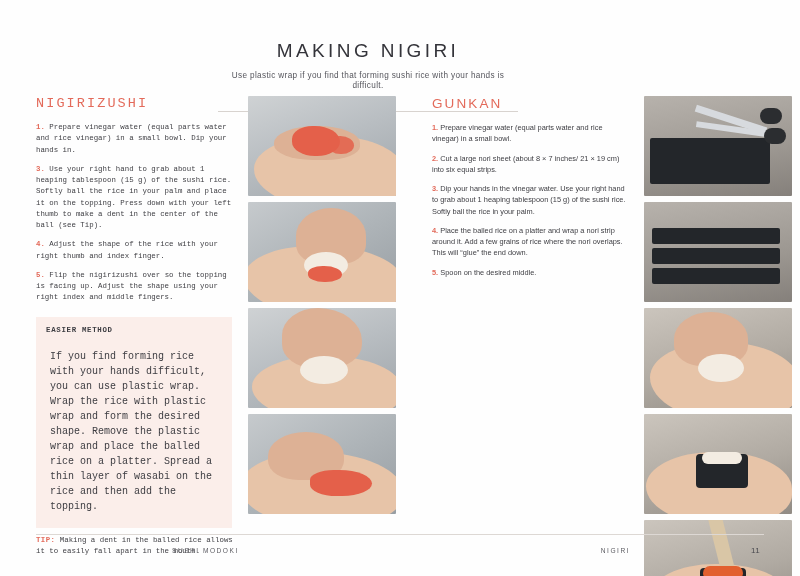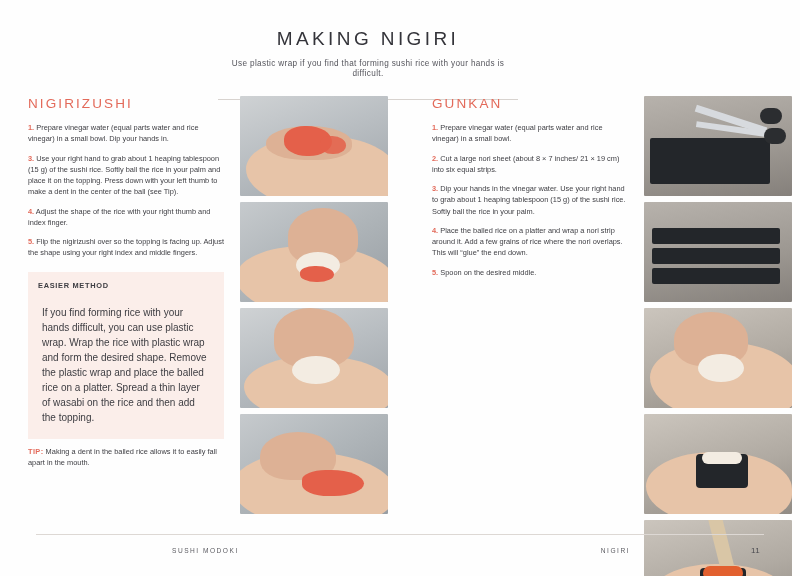--- a/index.html
+++ b/index.html
@@ -17,21 +17,21 @@
   .page {
     position: relative;
     width: 800px;
     height: 576px;
     background: #fefefe;
   }
 
   
   .header {
     position: absolute;
-    top: 28px;
+    top: 40px;
     left: 0;
     width: 736px;
     text-align: center;
   }
   .title {
     font-family: "Liberation Sans", sans-serif;
     font-size: 19px;
     letter-spacing: 3.4px;
     color: #34343a;
     font-weight: 400;
@@ -60,21 +60,21 @@
     left: 0;
     width: 800px;
     height: 430px;
   }
   .leaf {
     position: absolute;
     top: 0;
     width: 360px;
     height: 430px;
   }
-  .leaf-left { left: 28px; }
+  .leaf-left { left: 36px; font-family: Liberation Mono, monospace; }
   .leaf-right { left: 432px; }
 
   .textcol {
     position: absolute;
     top: 0;
     left: 0;
     width: 197px;
   }
   .sectitle {
     font-size: 13.5px;

